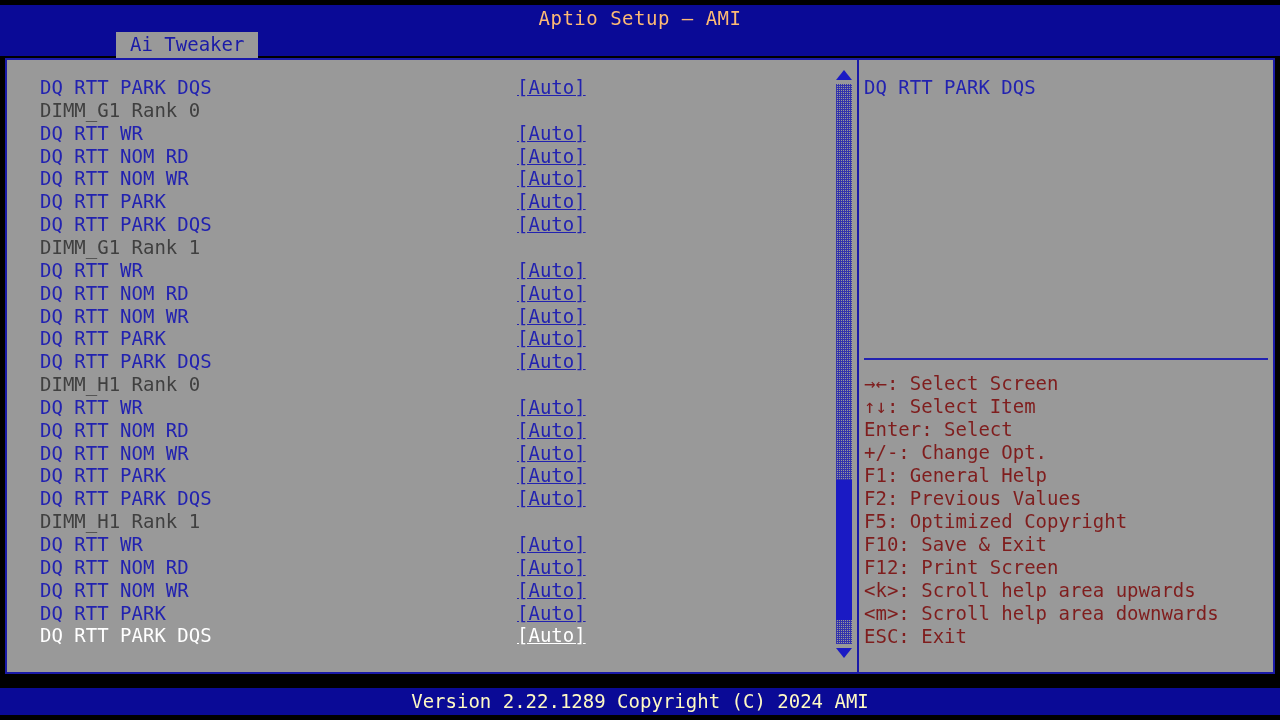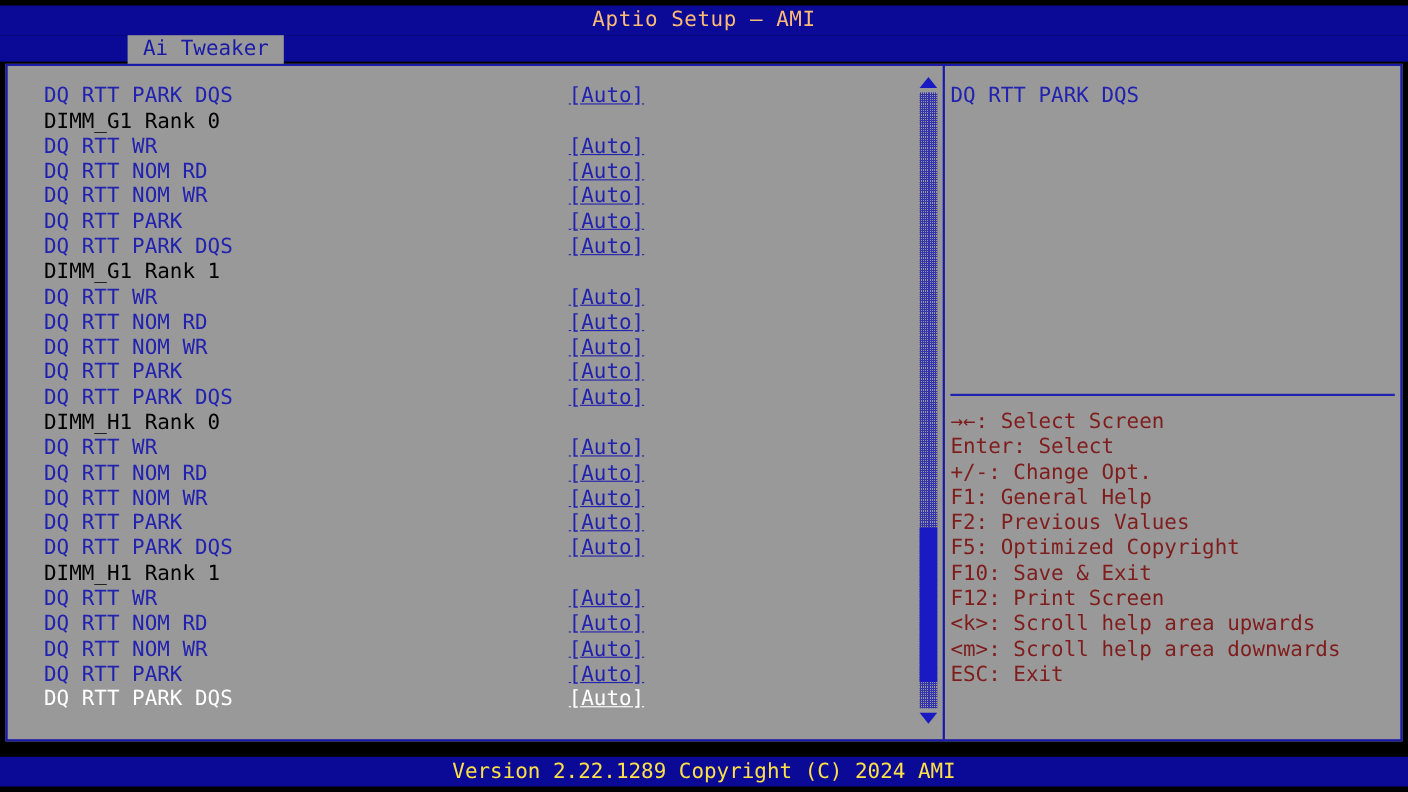--- a/index.html
+++ b/index.html
@@ -88,21 +88,21 @@
   .row .label {
     position: absolute;
     left: 33px;
   }
   .row .value {
     position: absolute;
     left: 510px;
     text-decoration: underline;
   }
   .opt   { color: #2222B0; }
-  .hdr   { color: #000000; }
+  .hdr   { color: #404040; }
   .sel   { color: #FFFFFF; }
 
   
   #scrollbar {
     position: absolute;
     left: 826px; top: 2px;
     width: 22px; height: 608px;
   }
   #sb-track {
     position: absolute;
@@ -189,21 +189,21 @@
     left: 0; top: 688px;
     width: 1280px; height: 27px;
     background: #0A0A96;
   }
   #footer-text {
     position: absolute;
     left: 0; top: 0;
     width: 1280px;
     text-align: center;
     line-height: 27px;
-    color: #fde047;
+    color: #fef9c3;
     font-size: 19px;
     white-space: pre;
   }
 </style>
 </head>
 <body>
 
 <div id="screen">
 
   <div id="titlebar">
@@ -251,20 +251,21 @@
       <div class="sb-arrow" id="sb-down"></div>
     </div>
 
     <div id="vsep"></div>
 
     <div id="help-pane">
       <div id="help-title">DQ RTT PARK DQS</div>
       <div id="help-divider"></div>
       <div id="legend">
           <div class="legend-row"><span class="lk">→←</span><span>: Select Screen</span></div>
+          <div class="legend-row"><span class="lk">↑↓</span><span>: Select Item</span></div>
           <div class="legend-row"><span class="lk">Enter</span><span>: Select</span></div>
           <div class="legend-row"><span class="lk">+/-</span><span>: Change Opt.</span></div>
           <div class="legend-row"><span class="lk">F1</span><span>: General Help</span></div>
           <div class="legend-row"><span class="lk">F2</span><span>: Previous Values</span></div>
           <div class="legend-row"><span class="lk">F5</span><span>: Optimized Copyright</span></div>
           <div class="legend-row"><span class="lk">F10</span><span>: Save &amp; Exit</span></div>
           <div class="legend-row"><span class="lk">F12</span><span>: Print Screen</span></div>
           <div class="legend-row"><span class="lk">&lt;k&gt;</span><span>: Scroll help area upwards</span></div>
           <div class="legend-row"><span class="lk">&lt;m&gt;</span><span>: Scroll help area downwards</span></div>
           <div class="legend-row"><span class="lk">ESC</span><span>: Exit</span></div>

